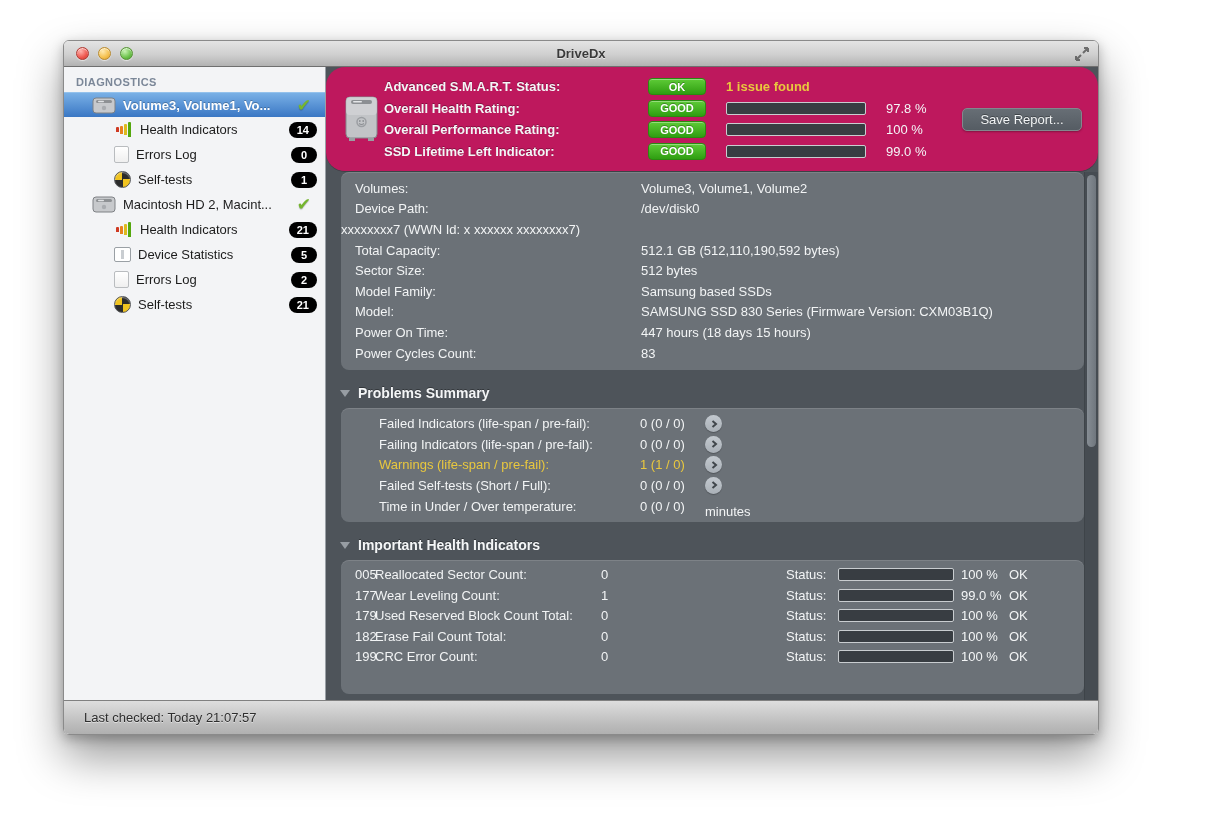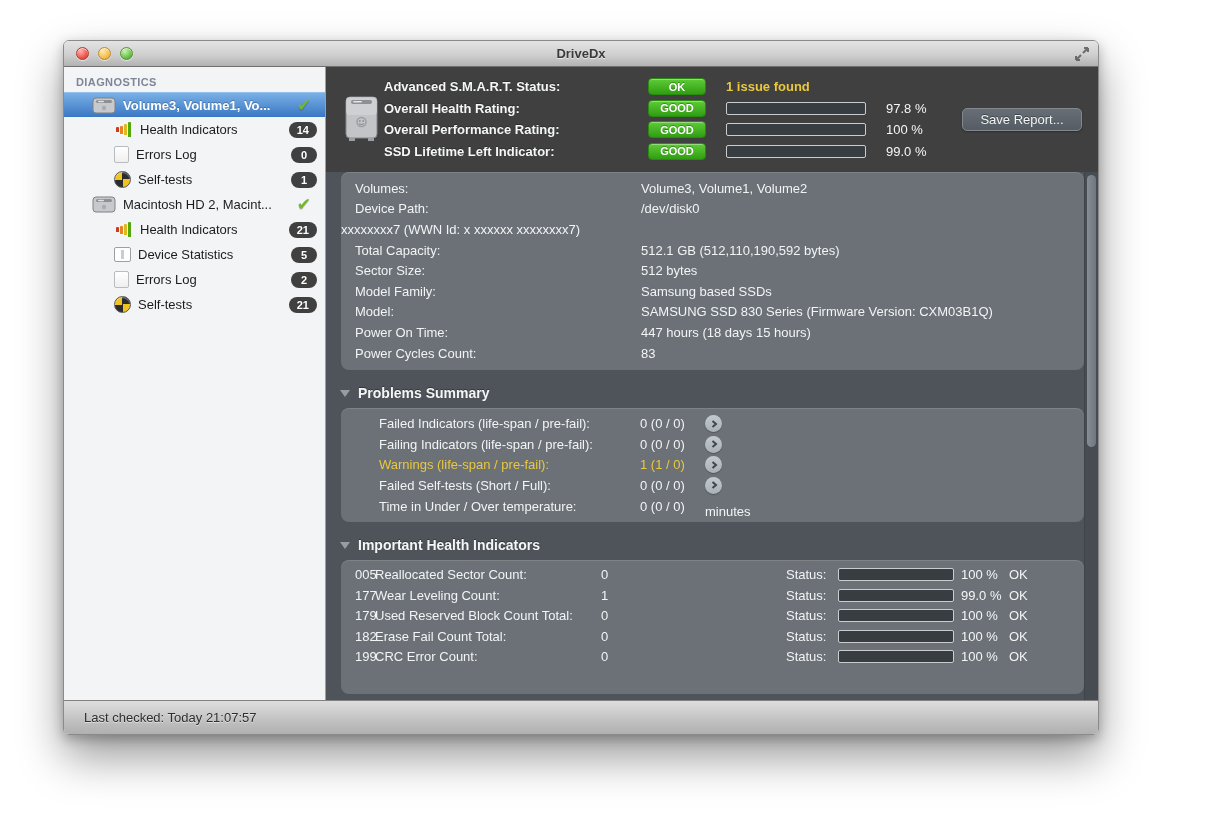--- a/index.html
+++ b/index.html
@@ -38,31 +38,31 @@
   .sb-row { height: 25px; display: flex; align-items: center; font-size: 13px; color: #1c1c1c; padding-right: 8px; cursor: default; }
   .sb-row .ic { flex: 0 0 auto; display: flex; align-items: center; justify-content: center; margin-right: 7px; }
   .sb-row.lvl0 { padding-left: 28px; font-weight: bold; }
   .sb-row.lvl1 { padding-left: 50px; }
   .sb-row .lbl { flex: 1; white-space: nowrap; overflow: hidden; }
   .sb-row.selected {
     background: linear-gradient(#79b0e6, #3a77c4);
     border-top: 1px solid #93c1ec; color: #ffffff; text-shadow: 0 -1px 0 rgba(0,0,0,.25);
   }
   .badge {
-    background: #404040; color: #ffffff; font-size: 11px; font-weight: bold;
+    background: #000000; color: #ffffff; font-size: 11px; font-weight: bold;
     border-radius: 9px; padding: 2px 8px; min-width: 26px; text-align: center;
     text-shadow: 0 -1px 0 rgba(0,0,0,.15);
   }
   .checkmark { color: #75b52f; font-size: 17px; font-weight: bold; margin-right: 6px; text-shadow: 0 1px 1px rgba(0,0,0,.25); }
 
   
   .main { flex: 1; display: flex; flex-direction: column; min-width: 0; background: #4e545a; }
 
   
-  .toppanel { height: 105px; flex: 0 0 105px; background: #404040; border-bottom: 1px solid #3c4146; position: relative; }
+  .toppanel { height: 105px; flex: 0 0 105px; background: #be185d; border-bottom: 1px solid #3c4146; position: relative; border-radius: 19px; }
   .bigdrive { position: absolute; left: 18px; top: 29px; }
   .sum-rows { position: absolute; left: 58px; top: 9px; }
   .sum-row { height: 21.5px; display: grid; grid-template-columns: 244px 58px 140px auto; column-gap: 20px; align-items: center; }
   .sum-label { font-size: 13px; font-weight: bold; color: #f4f6f7; text-shadow: 0 -1px 0 rgba(0,0,0,.3); white-space: nowrap; }
   .gbadge {
     height: 17px; border-radius: 4px; font-size: 11px; font-weight: bold; color: #fff;
     display: flex; align-items: center; justify-content: center;
     background: linear-gradient(#5ecb37, #2f9e11);
     border: 1px solid #2b8a10; box-shadow: inset 0 1px 0 rgba(255,255,255,.35);
     text-shadow: 0 -1px 0 rgba(0,0,0,.3);

